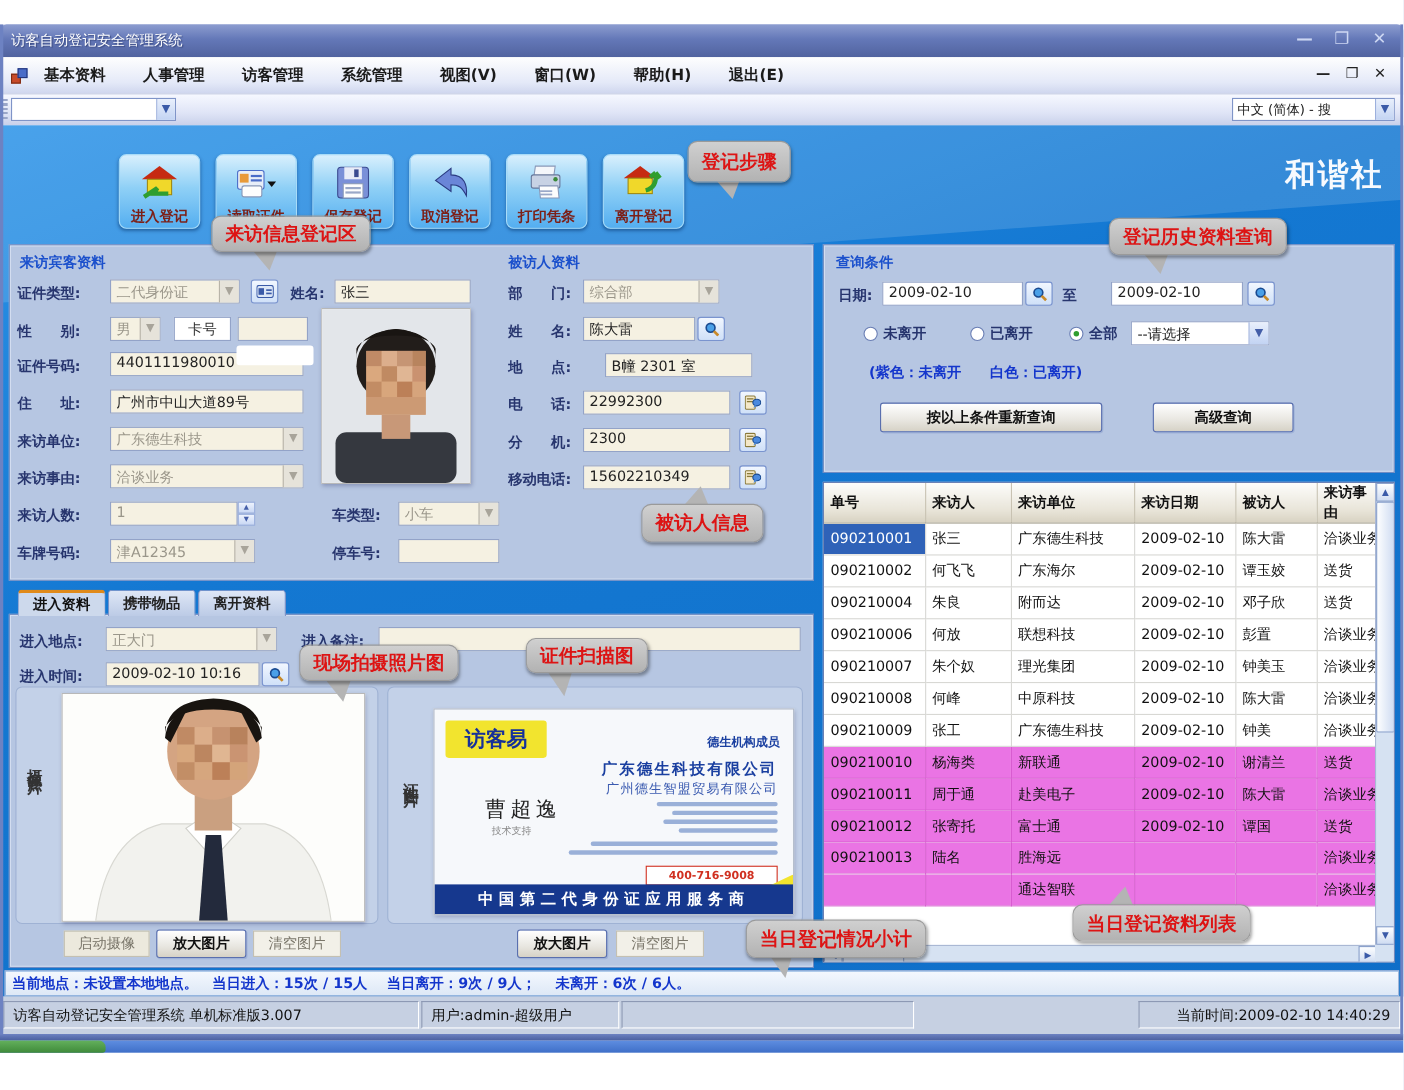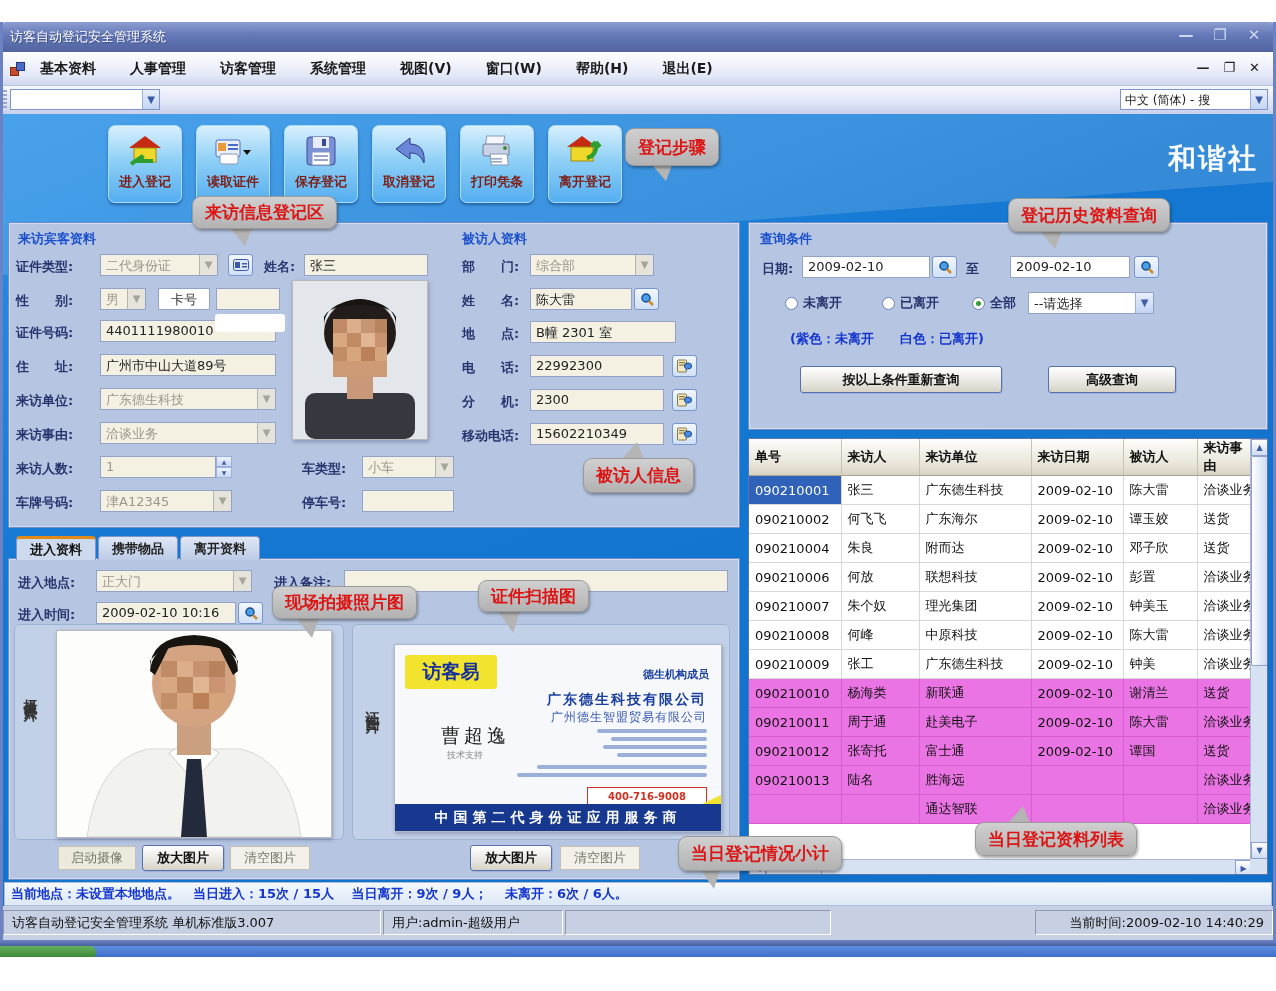--- a/index.html
+++ b/index.html
@@ -44,21 +44,21 @@
   #frame { position:absolute; left:0; top:22px; width:1276px; height:924px;
     border:3px solid #6d82c2; border-top:none; border-radius:0 0 4px 4px; pointer-events:none; }
   #winbottom { position:absolute; left:0; top:940px; width:1276px; height:6px;
     background:linear-gradient(#6d82c2,#4a5f9f); }
   #taskbar { position:absolute; left:0; top:946px; width:1276px; height:11px;
     background:linear-gradient(#5e8de0,#3f6fc8); }
   #taskbar .start { position:absolute; left:0; top:0; width:96px; height:11px;
     background:linear-gradient(#63b05c,#3f8a3a); border-radius:0 6px 3px 0; }
 
   
-  .bigbtn { position:absolute; top:125px; width:74px; height:78px; border-radius:7px;
+  .bigbtn { position:absolute; top:140px; width:74px; height:68px; border-radius:7px;
     background:linear-gradient(#d9f0fd,#8fd0f6 45%,#54aef0); border:1px solid #a8dcf8;
     box-shadow:0 2px 3px rgba(0,40,90,.45); display:flex; flex-direction:column; align-items:center; cursor:pointer; }
   .bigbtn .ic { width:40px; height:38px; margin-top:6px; display:flex; align-items:center; justify-content:center; }
   .bigbtn .lb { font-size:13px; font-weight:bold; color:#7c2018; margin-top:3px; }
   #brand { position:absolute; left:1168px; top:140px; width:106px; overflow:hidden;
     color:rgba(255,255,255,.96); font-size:28px; font-weight:bold; white-space:nowrap; letter-spacing:2px; }
 
   
   .panel { position:absolute; background:#b6c6e2; border:1px solid #6f8cc4;
     box-shadow:inset 0 0 0 1px #d3ddf0; }
@@ -371,21 +371,21 @@
   </span>
   <span class="flabel" style="left:462px;top:292px">姓　　名:</span>
   <span class="tinput" style="left:530px;top:288px;width:102px">陈大雷</span>
   <span class="iconbtn" style="left:634px;top:288px">
     <svg width="14" height="14" viewBox="0 0 14 14">
         <circle cx="6" cy="6" r="4" fill="#4aa0e8" stroke="#1a4a90" stroke-width="1.5"></circle>
         <line x1="9" y1="9" x2="13" y2="13" stroke="#c88a2a" stroke-width="2.5"></line>
       </svg>
   </span>
   <span class="flabel" style="left:462px;top:325px">地　　点:</span>
-  <span class="tinput" style="left:530px;top:321px;width:146px">B幢 2301 室</span>
+  <span class="tinput" style="left:550px;top:321px;width:134px">B幢 2301 室</span>
   <span class="flabel" style="left:462px;top:359px">电　　话:</span>
   <span class="tinput" style="left:530px;top:355px;width:134px">22992300</span>
   <span class="iconbtn" style="left:672px;top:355px">
     <svg width="15" height="14" viewBox="0 0 15 14">
         <rect x="0.5" y="1" width="9" height="12" rx="1" fill="#f4e8c8" stroke="#8a7a3a"></rect>
         <rect x="2" y="3" width="6" height="1.2" fill="#8a7a3a"></rect>
         <rect x="2" y="5.5" width="6" height="1.2" fill="#8a7a3a"></rect>
         <ellipse cx="11" cy="7" rx="3.6" ry="3" fill="#4a8ae0" stroke="#1a4a90"></ellipse>
         <polygon points="9,9 8,12 11,10" fill="#4a8ae0"></polygon>
       </svg>

